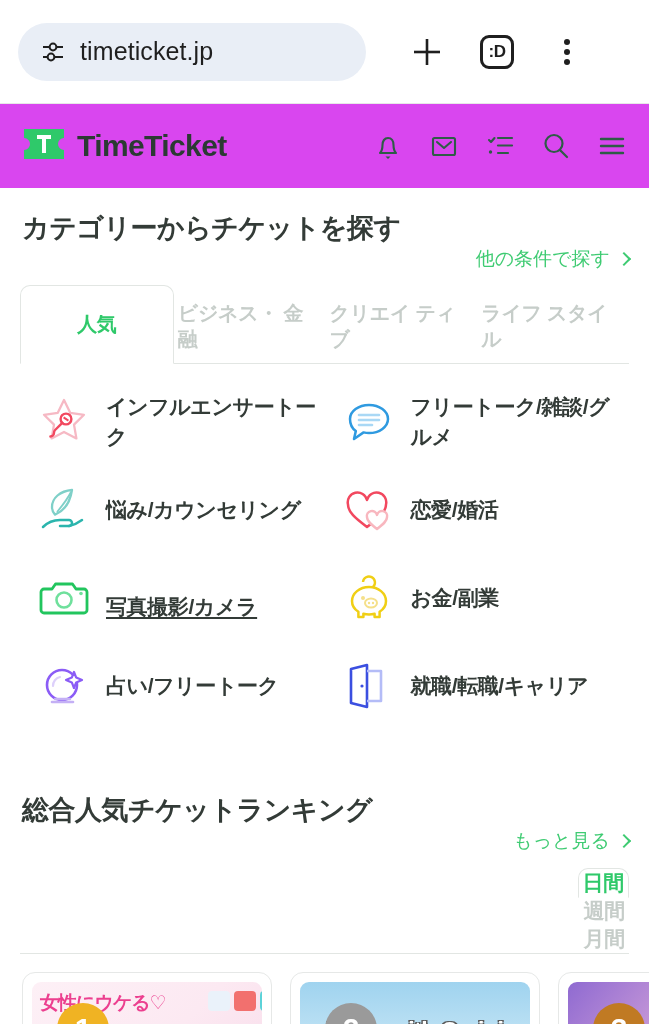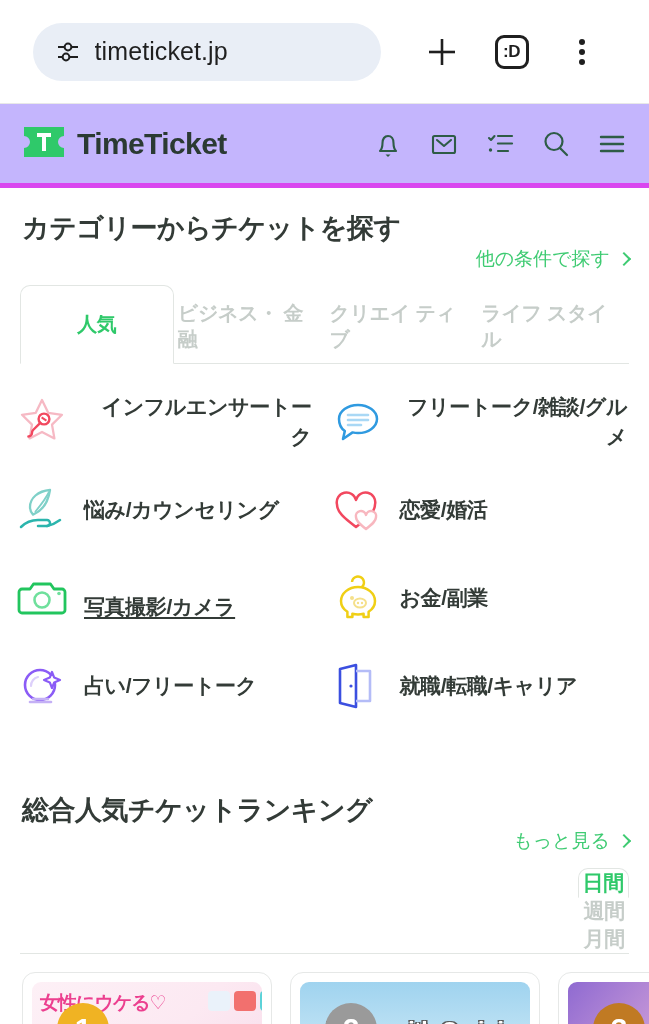--- a/index.html
+++ b/index.html
@@ -12,21 +12,20 @@
   body { position: relative; }
 
   
   .browser-bar {
     height: 104px;
     background: #ffffff;
     display: flex;
     align-items: center;
     padding: 11px 18px;
     border-bottom: 1px solid #e8e8e8;
-    justify-content: center;
   }
   .omnibox {
     flex: 0 0 auto;
     width: 348px;
     height: 58px;
     background: #e9eef6;
     border-radius: 29px;
     display: flex;
     align-items: center;
     padding: 0 22px;
@@ -57,25 +56,25 @@
     display: flex; align-items: center; justify-content: center;
     font-size: 17px; font-weight: bold; color: #1f1f1f;
     letter-spacing: -0.5px;
   }
   .dots { display: flex; flex-direction: column; gap: 4px; align-items: center; }
   .dots i { width: 6px; height: 6px; border-radius: 50%; background: #1f1f1f; display: block; }
 
   
   .site-header {
     height: 84px;
-    background: #c4b5fd;
+    background: #d946ef;
     display: flex;
     align-items: center;
     padding: 0 18px 0 22px;
-    border-bottom: 5px solid #d946ef;
+    border-bottom: 1px solid #d946ef;
   }
   .brand { display: flex; align-items: center; gap: 11px; }
   .brand-name {
     font-size: 30px;
     font-weight: bold;
     color: #2b3a33;
     letter-spacing: -0.6px;
   }
   .header-icons {
     margin-left: auto;
@@ -148,22 +147,21 @@
   .tabs.ranking { height: 86px; flex-direction: column; }
   .tabs.ranking .tab { height: 80px; font-size: 21px; }
   .tabs.ranking .tab.active { height: 87px; }
 
   
   .cat-grid {
     display: grid;
     grid-template-columns: 1fr 1fr;
     column-gap: 0;
     row-gap: 0;
-    padding: 14px 14px 0 4px;
-    text-align: right;
+    padding: 14px 14px 0 26px;
   }
   .cat-item {
     display: flex;
     align-items: center;
     gap: 14px;
     padding: 14px 8px 14px 10px;
     min-height: 88px;
   }
   .cat-icon { width: 56px; height: 56px; flex: 0 0 56px; }
   .cat-label {

